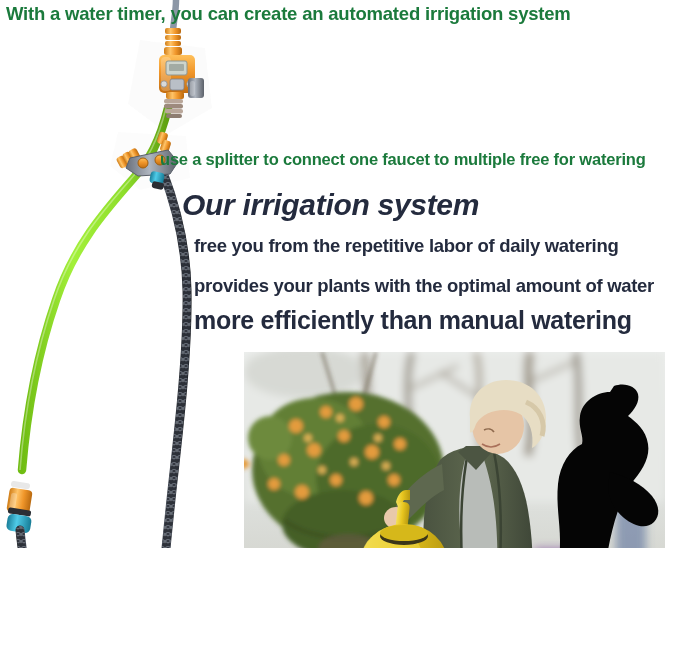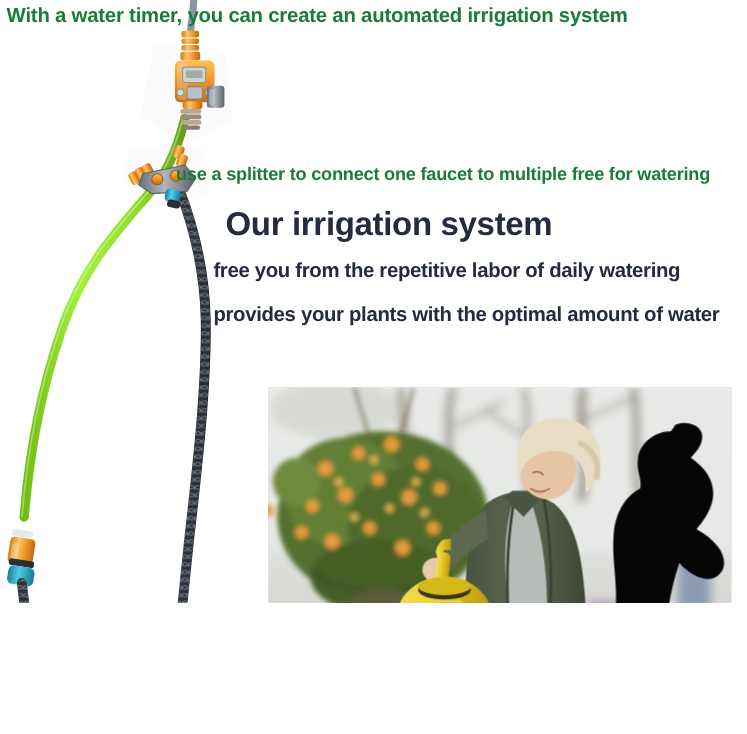--- a/index.html
+++ b/index.html
@@ -41,23 +41,24 @@
   
   .navy {
     position: absolute;
     color: #242b3e;
     font-family: "Liberation Sans", sans-serif;
     font-weight: 700;
     white-space: nowrap;
     letter-spacing: -0.3px;
   }
   #copy-title {
-    left: 205px;
+    left: 182px;
     top: 188px;
     font-size: 30px;
+    font-style: italic;
   }
   #copy-line-1 {
     left: 194px;
     top: 235px;
     font-size: 18.5px;
   }
   #copy-line-2 {
     left: 194px;
     top: 275px;
     font-size: 18.5px;
@@ -223,20 +224,21 @@
   <div class="green-line" id="headline-top">With a water timer, you can create an automated irrigation system</div>
 
   <div class="green-line" id="headline-splitter">use a splitter to connect one faucet to multiple free for watering</div>
 
   <div class="navy" id="copy-title">Our irrigation system</div>
 
   <div class="navy" id="copy-line-1">free you from the repetitive labor of daily watering</div>
 
   <div class="navy" id="copy-line-2">provides your plants with the optimal amount of water</div>
 
+  <div class="navy" id="copy-line-3">more efficiently than manual watering</div>
 
   <div id="photo">
     <svg width="421" height="303" viewBox="0 0 421 303" xmlns="http://www.w3.org/2000/svg">
       <defs>
         <linearGradient id="sky" x1="0" y1="0" x2="0" y2="1">
           <stop offset="0%" stop-color="#eef0ef"></stop>
           <stop offset="45%" stop-color="#dfe2df"></stop>
           <stop offset="100%" stop-color="#c8c7bd"></stop>
         </linearGradient>
         <linearGradient id="can" x1="0" y1="0" x2="1" y2="0">

